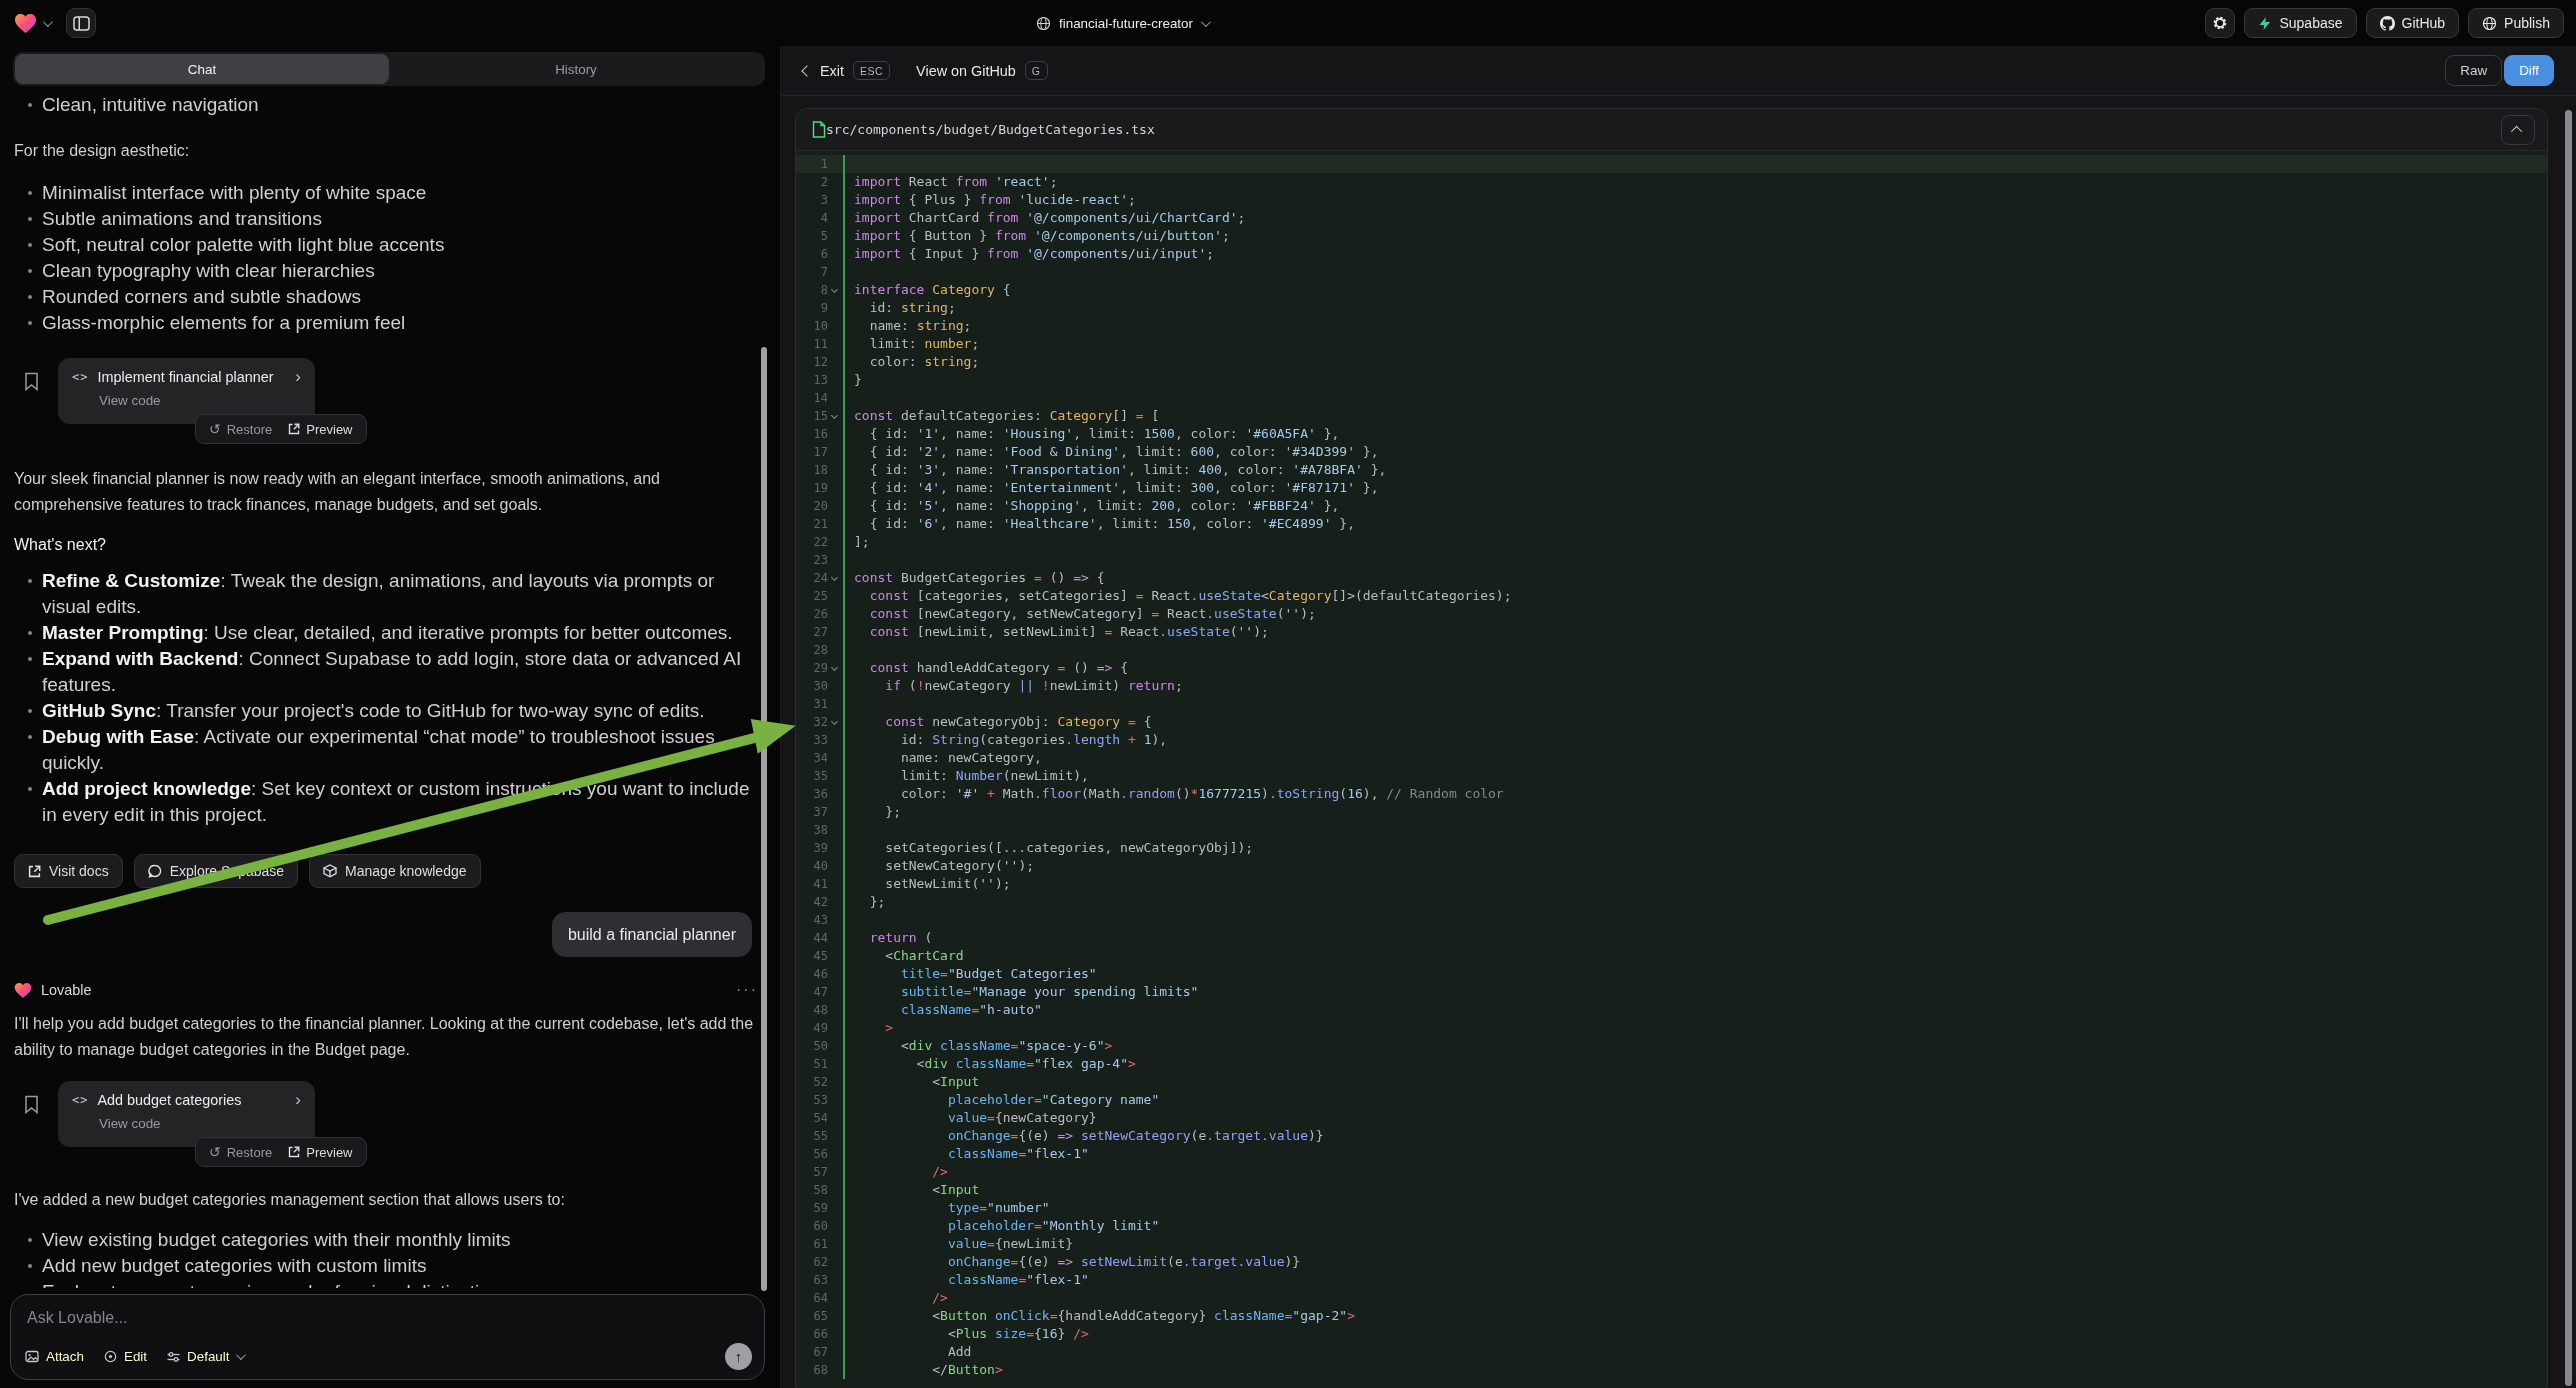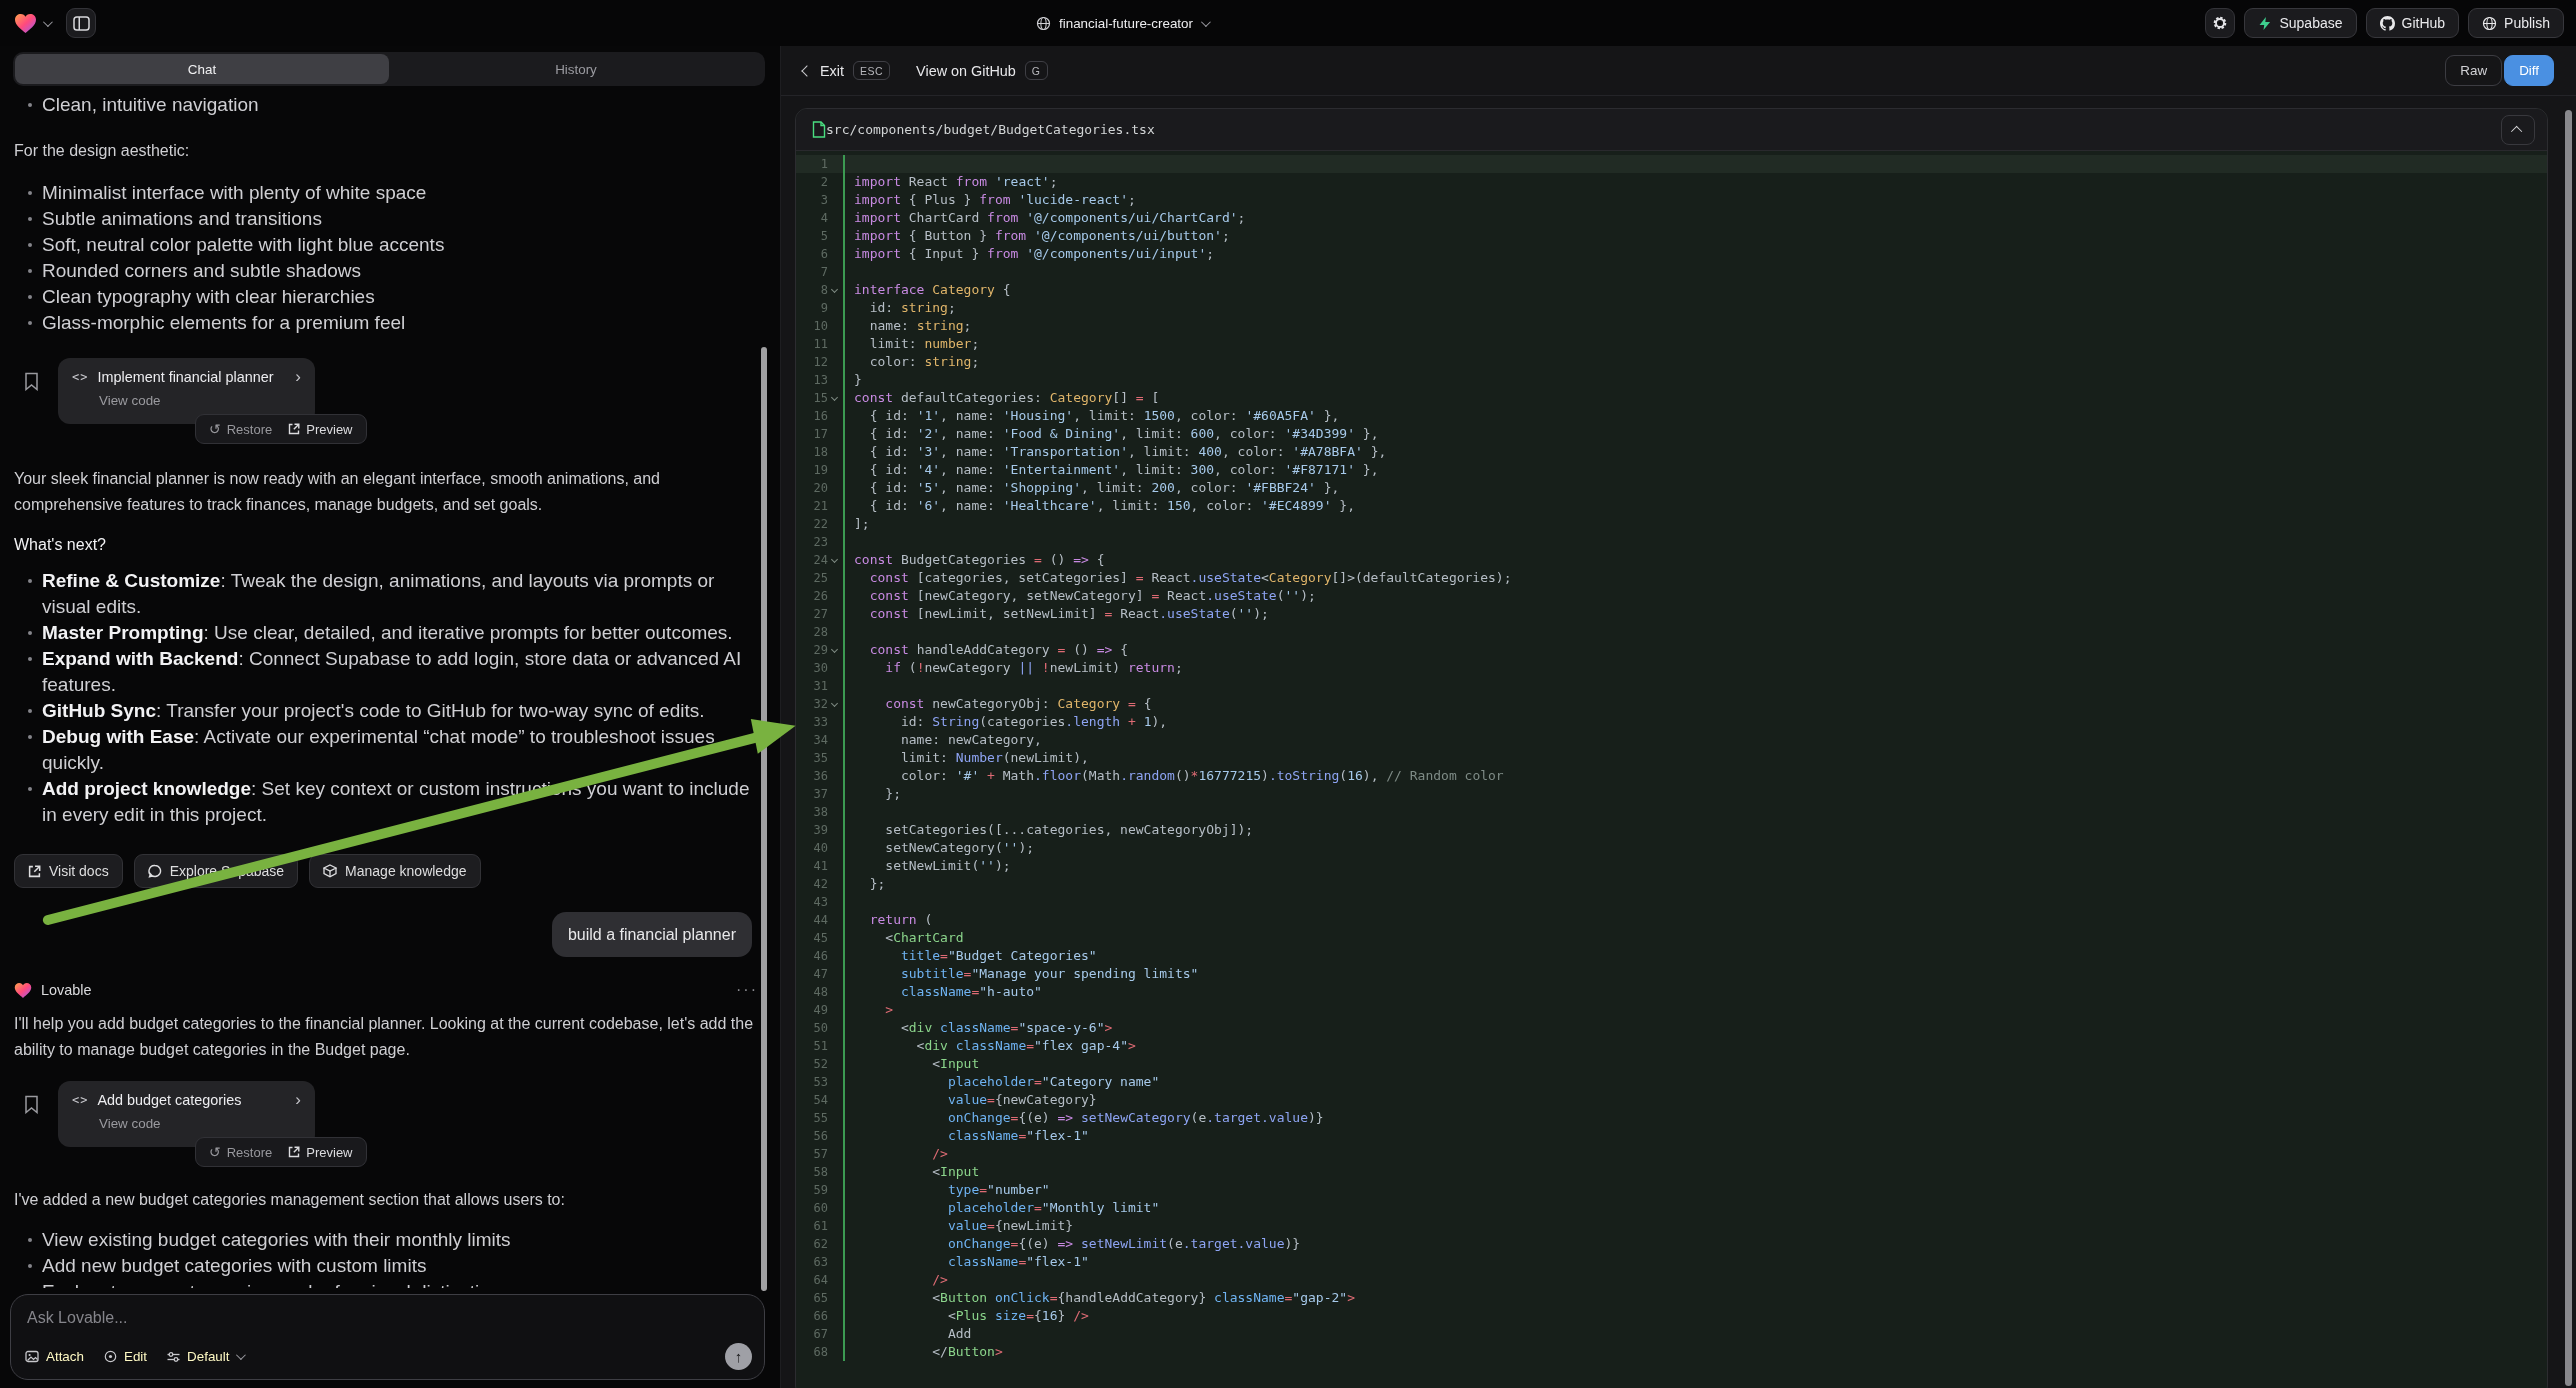--- a/index.html
+++ b/index.html
@@ -181,25 +181,25 @@
         <div class="bullet-item">
           <span class="dot"></span>
           <span>Subtle animations and transitions</span>
         </div>
         <div class="bullet-item">
           <span class="dot"></span>
           <span>Soft, neutral color palette with light blue accents</span>
         </div>
         <div class="bullet-item">
           <span class="dot"></span>
+          <span>Clean typography with clear hierarchies</span>
+        </div>
+        <div class="bullet-item">
+          <span class="dot"></span>
           <span>Rounded corners and subtle shadows</span>
-        </div>
-        <div class="bullet-item">
-          <span class="dot"></span>
-          <span>Clean typography with clear hierarchies</span>
         </div>
         <div class="bullet-item">
           <span class="dot"></span>
           <span>Glass-morphic elements for a premium feel</span>
         </div>
       </div>
 
     <div class="cardgrp" style="margin-top:22px;">
       <span class="bm">
         <svg width="15" height="19" viewBox="0 0 15 19">
@@ -475,20 +475,25 @@
           <span class="ln">12</span>
           <span class="foldcol"></span>
           <span class="ctext"><span class="tk-p">  color: </span><span class="tk-t">string</span><span class="tk-p">;</span></span>
         </div>
         <div class="crow">
           <span class="ln">13</span>
           <span class="foldcol"></span>
           <span class="ctext"><span class="tk-p">}</span></span>
         </div>
         <div class="crow">
+          <span class="ln">14</span>
+          <span class="foldcol"></span>
+          <span class="ctext"></span>
+        </div>
+        <div class="crow">
           <span class="ln">15</span>
           <span class="foldcol">
             <span class="foldchev"></span>
           </span>
           <span class="ctext"><span class="tk-k">const </span><span class="tk-p">defaultCategories: </span><span class="tk-t">Category</span><span class="tk-p">[] </span><span class="tk-o">= </span><span class="tk-p">[</span></span>
         </div>
         <div class="crow">
           <span class="ln">16</span>
           <span class="foldcol"></span>
           <span class="ctext"><span class="tk-p">  { id: </span><span class="tk-s">'1'</span><span class="tk-p">, name: </span><span class="tk-s">'Housing'</span><span class="tk-p">, limit: </span><span class="tk-s">1500</span><span class="tk-p">, color: </span><span class="tk-s">'#60A5FA'</span><span class="tk-p"> },</span></span>

